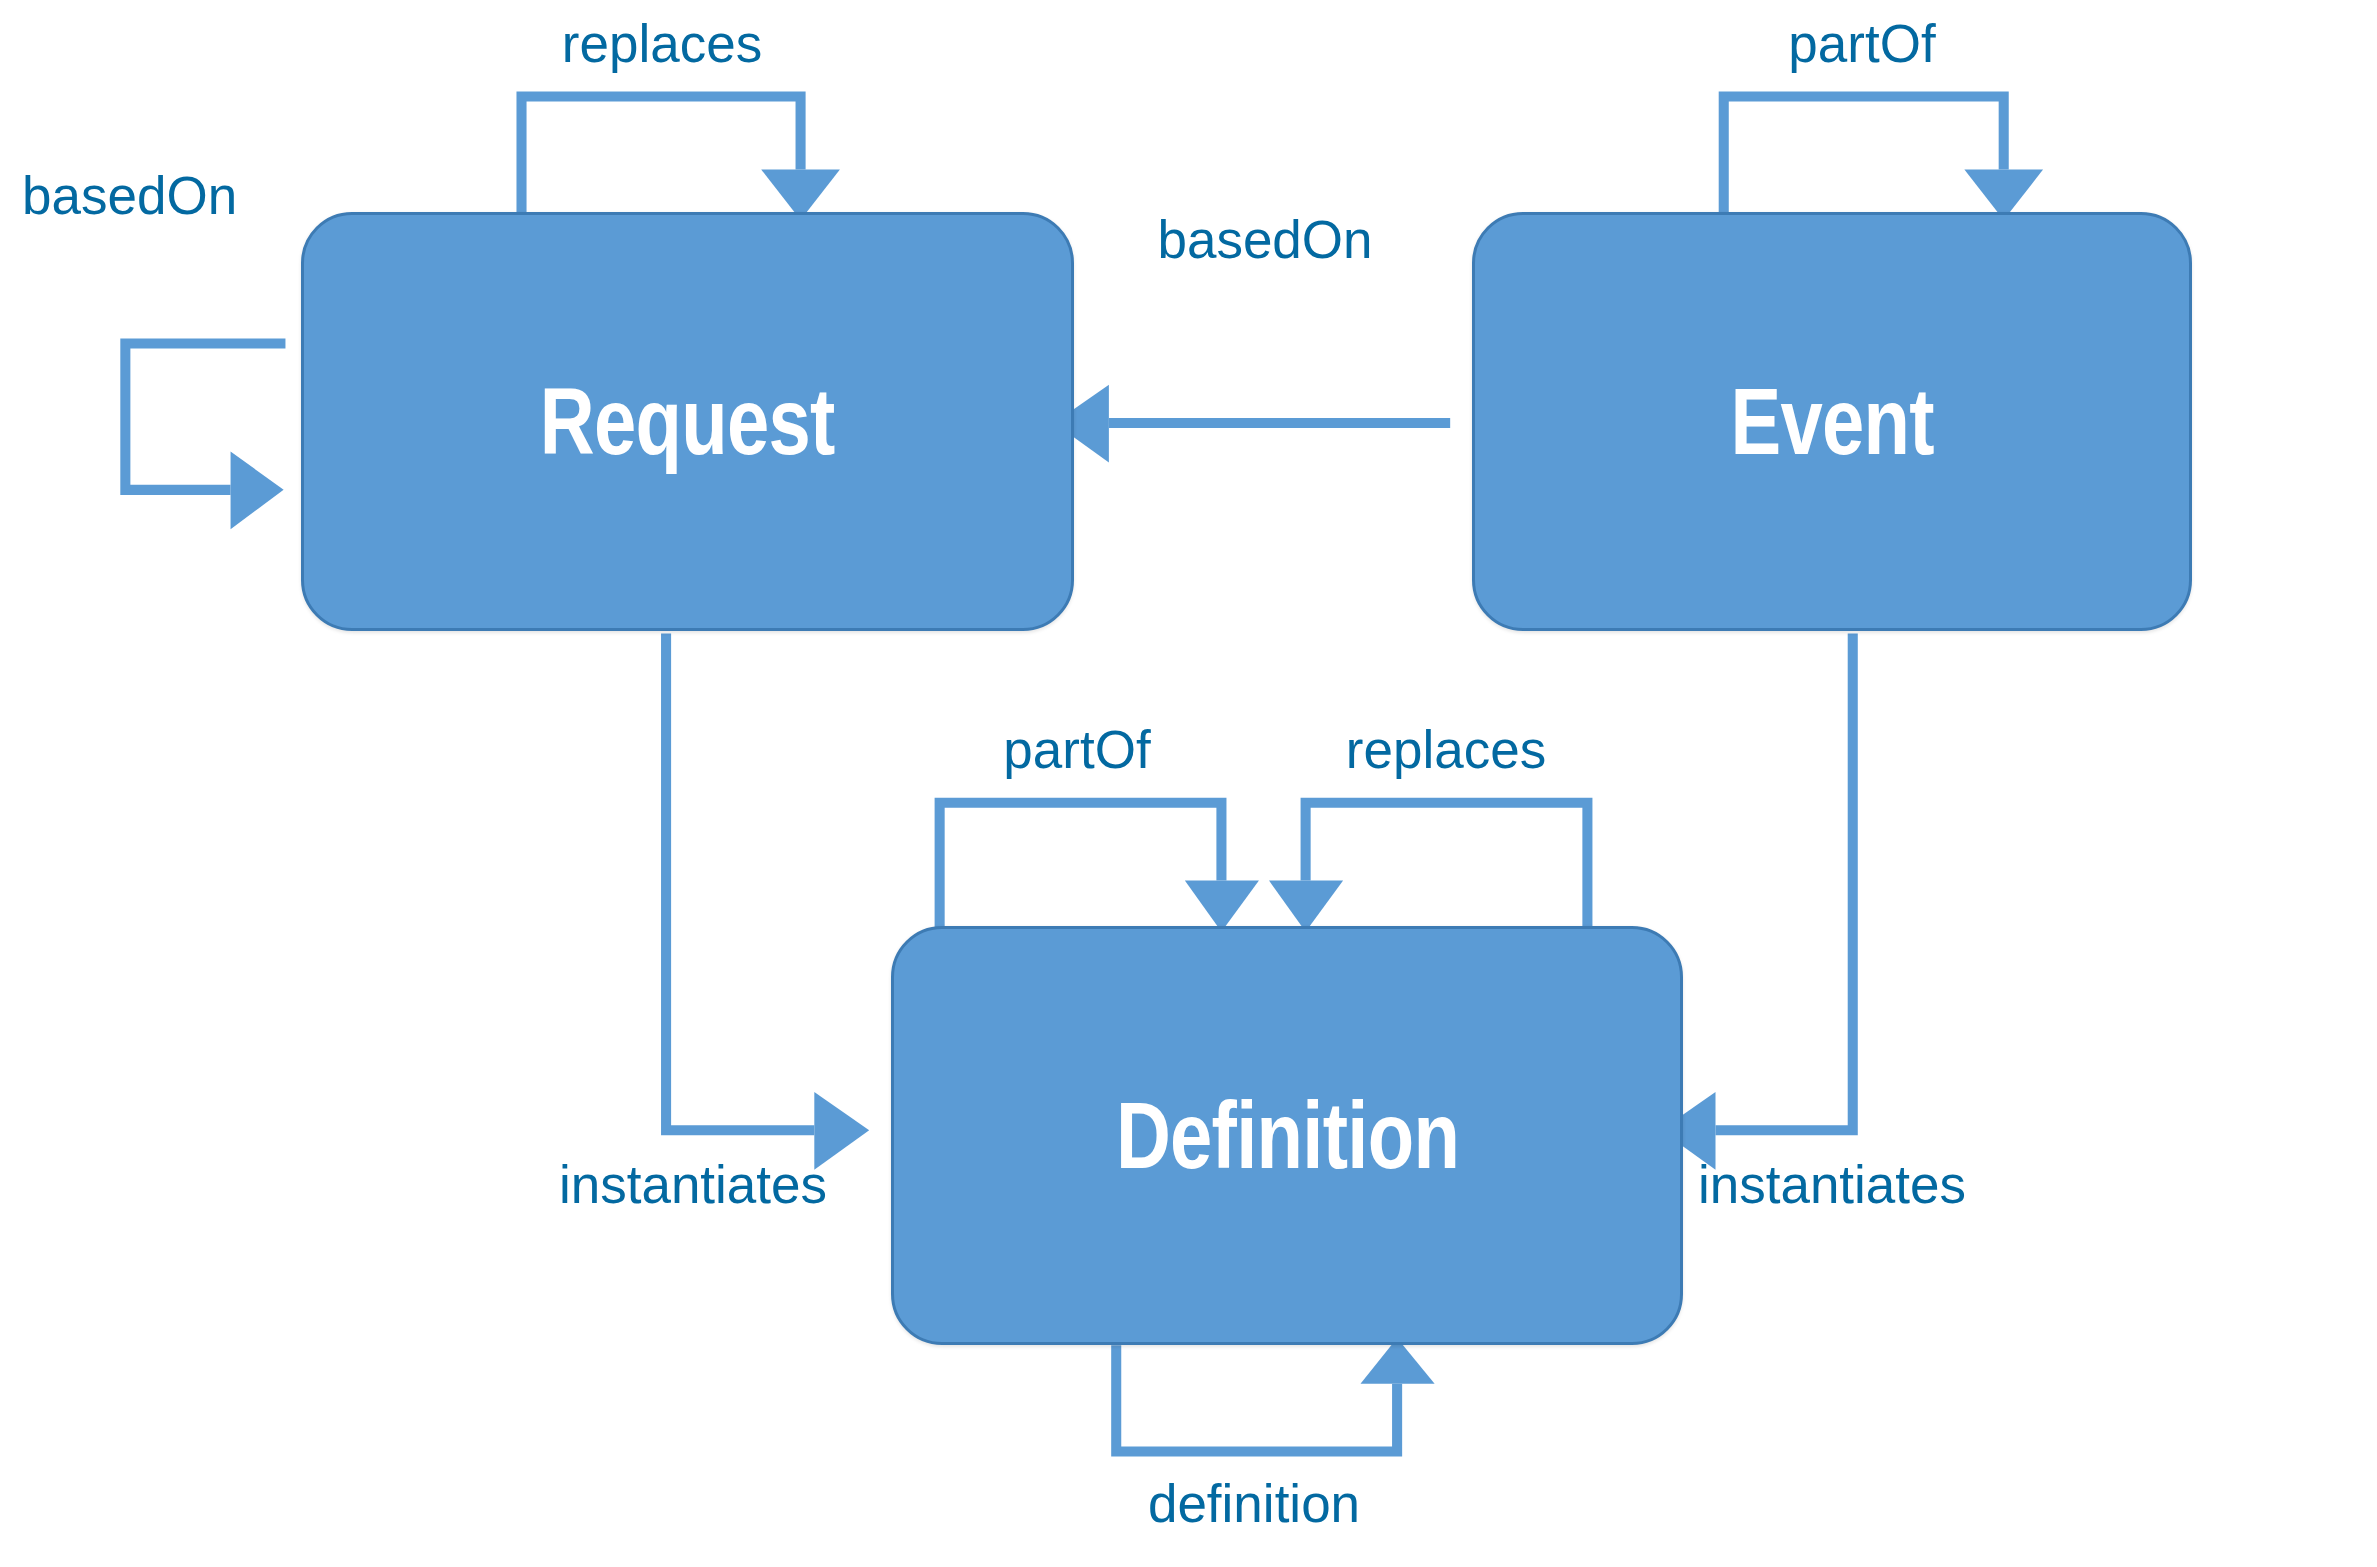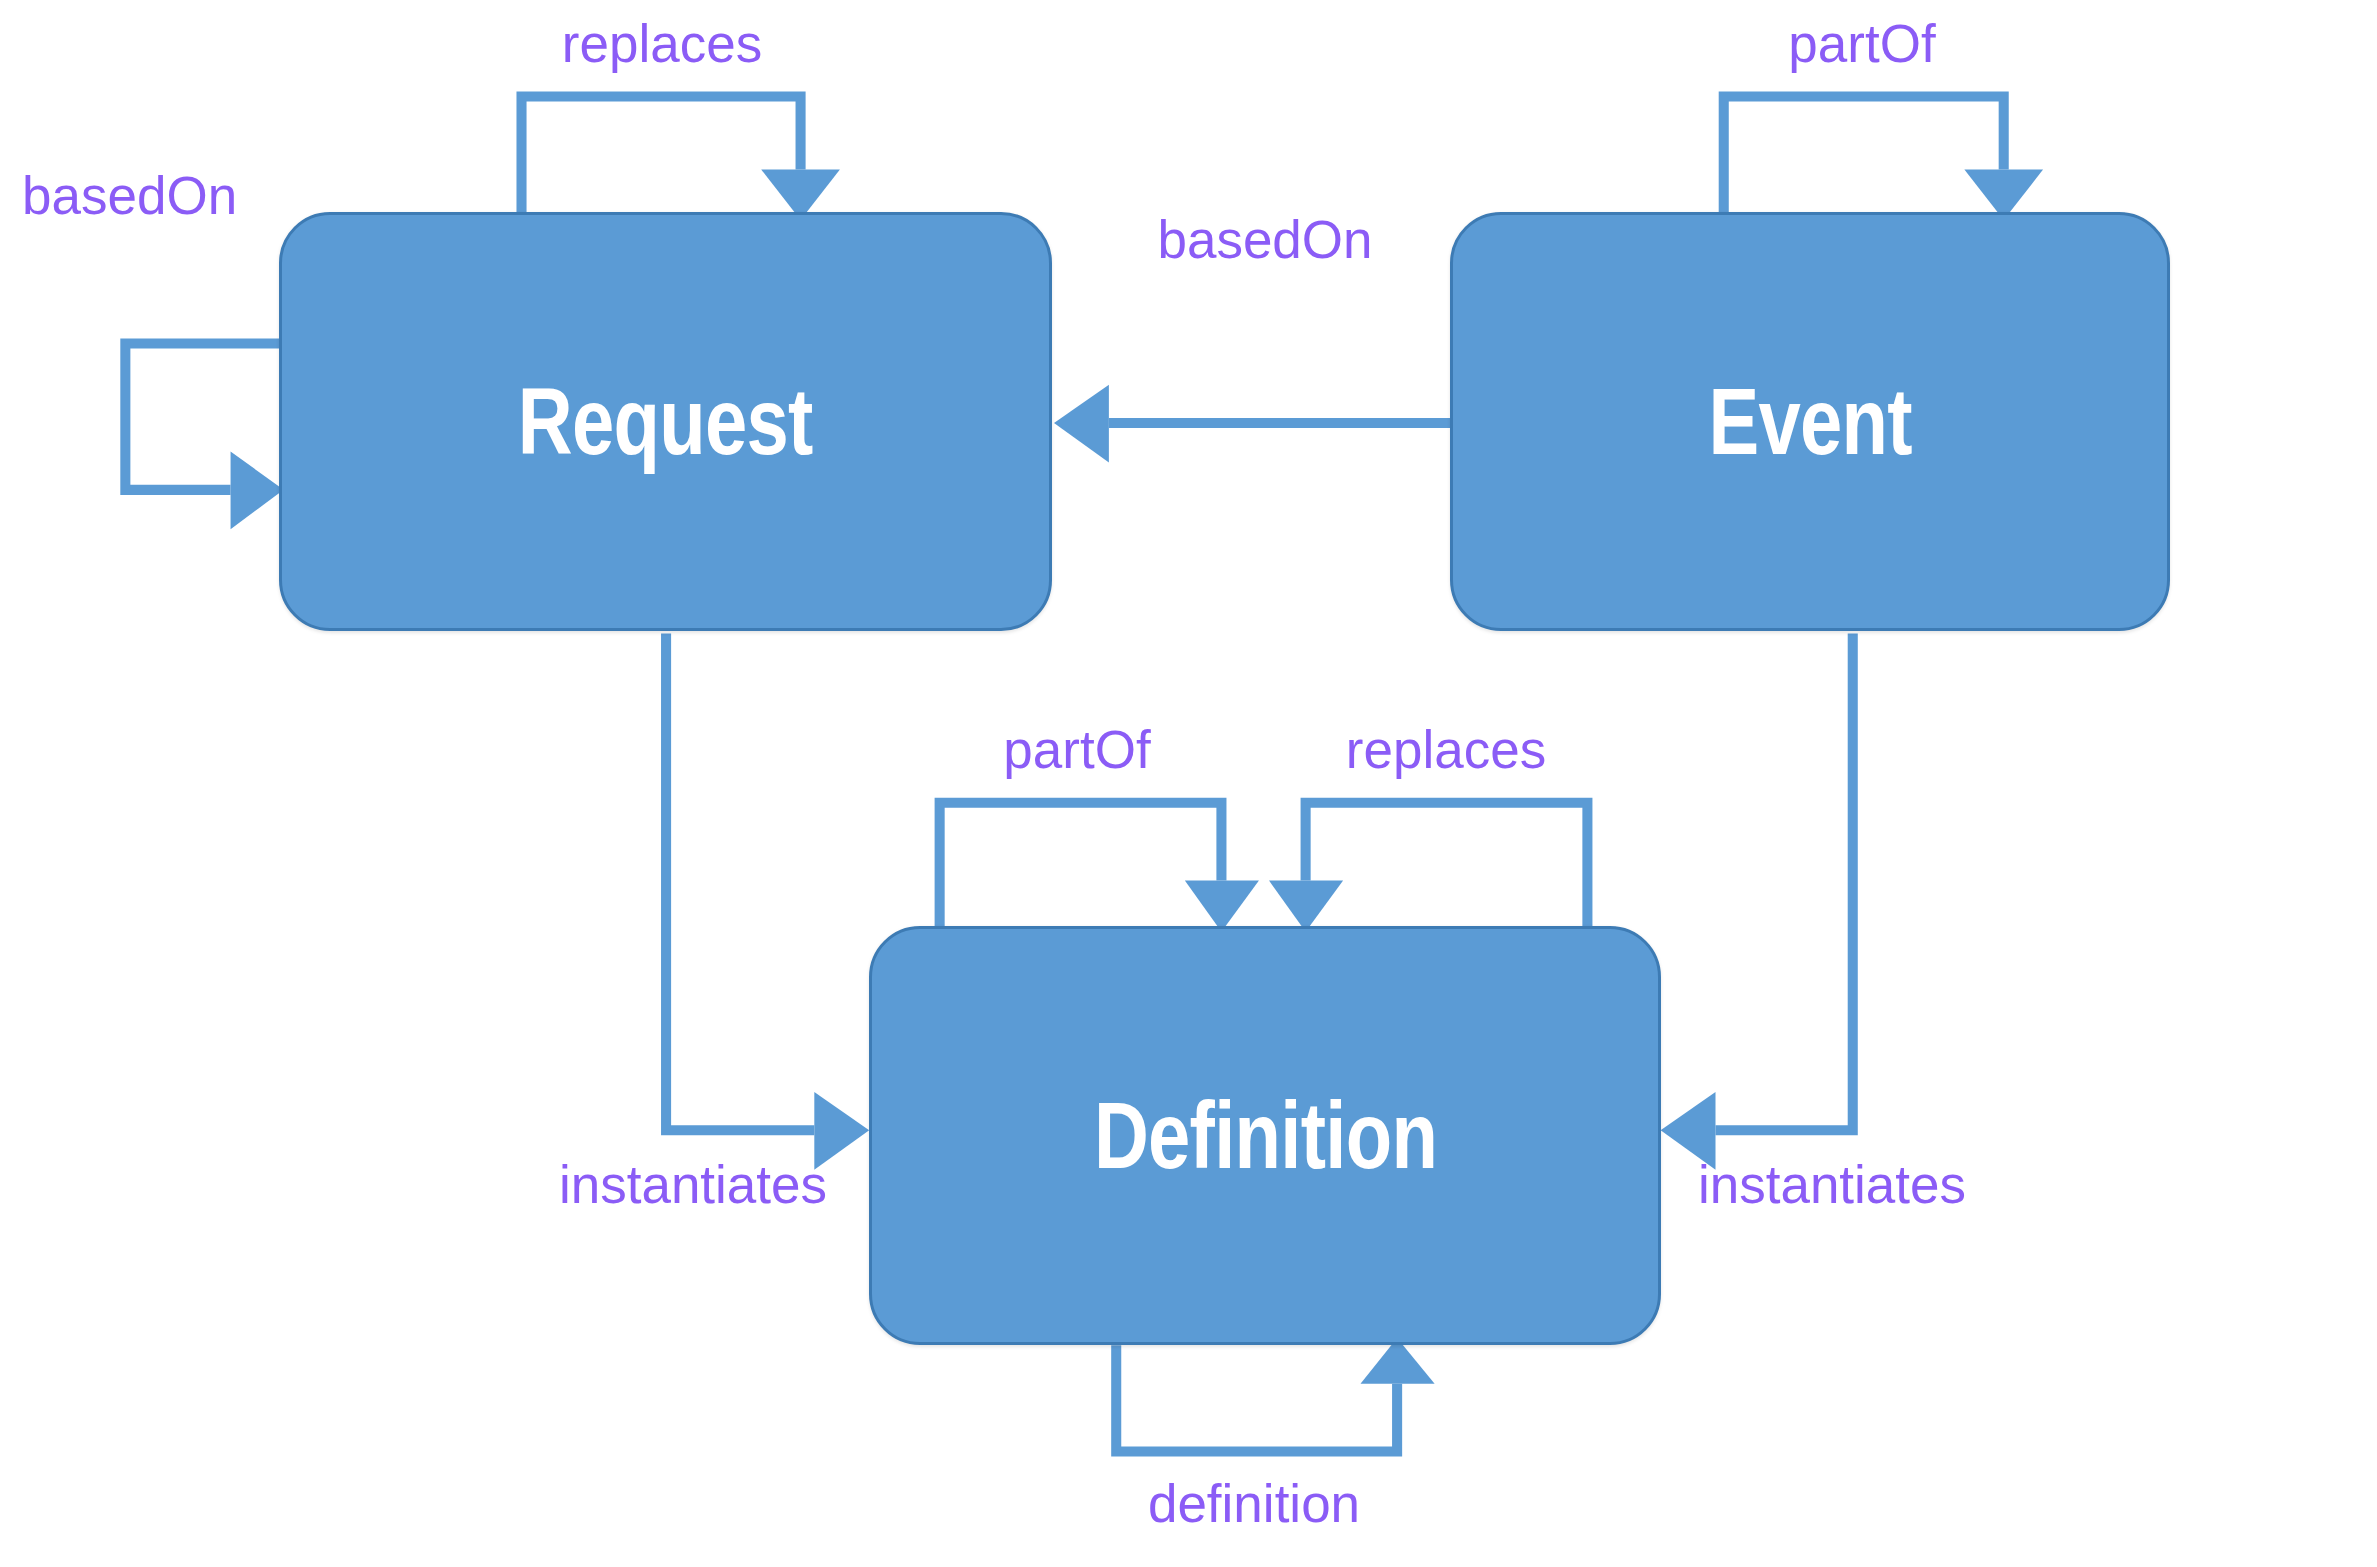--- a/index.html
+++ b/index.html
@@ -28,34 +28,35 @@
   .node-box {
     position: absolute;
     box-sizing: border-box;
     background: #5B9BD5;
     border: 3.7px solid #3D7BB4;
     border-radius: 51px;
     display: flex;
     align-items: center;
     justify-content: center;
     box-shadow: 0 1.8px 3.7px rgba(0,0,0,0.10);
+    margin-left: 22px;
   }
   .node-label {
     color: #ffffff;
     font-family: "Liberation Sans", sans-serif;
     font-weight: bold;
     font-size: 95px;
     letter-spacing: -0.9px;
     transform: scaleX(0.80);
     white-space: nowrap;
     line-height: 1;
   }
   .edge-label {
     position: absolute;
-    color: #8b5cf6;
+    color: #0369a1;
     font-family: "Liberation Sans", sans-serif;
     font-size: 53px;
     line-height: 1;
     white-space: nowrap;
   }
   .edge-label.center {
     transform: translateX(-50%);
   }
 </style>
 </head>

